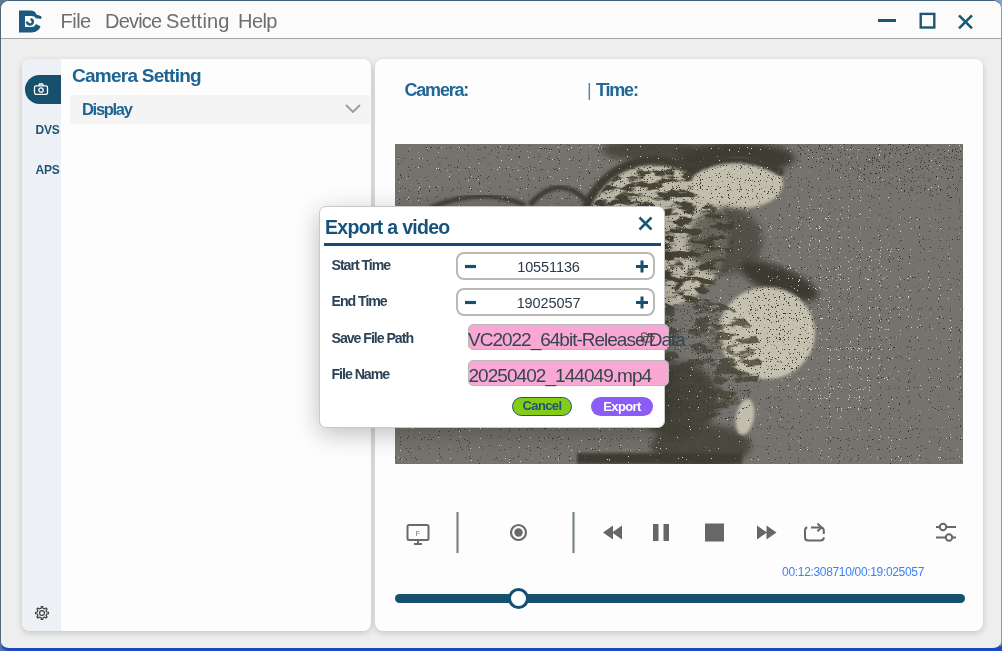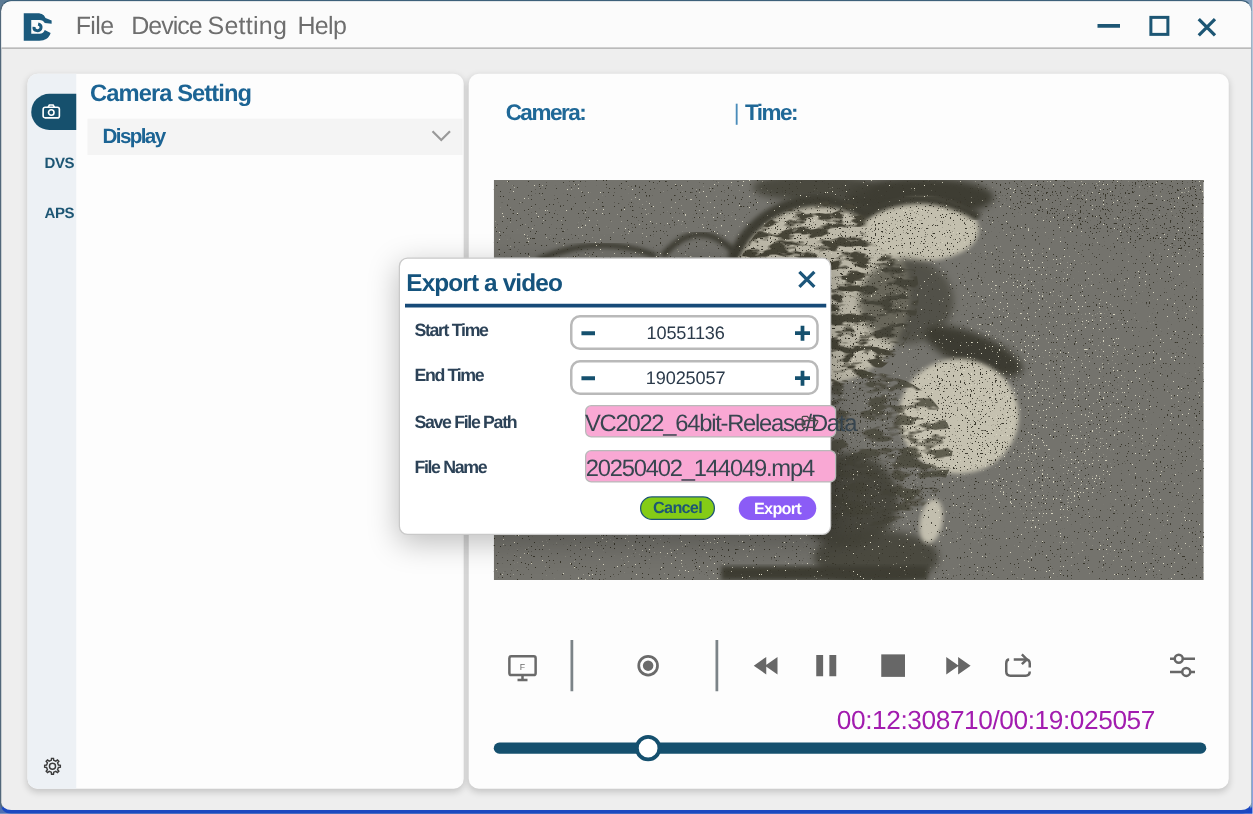--- a/index.html
+++ b/index.html
@@ -47,21 +47,21 @@
   #displayrow span { position:absolute; left:12px; top:4.5px; font-size:16.5px; font-weight:bold; color:#1c6494; letter-spacing:-1.3px; }
   
   #rightcard {
     position:absolute; left:374px; top:58px; width:608px; height:572px;
     background:#fdfdfd; border-radius:8px; box-shadow:0 2px 6px rgba(0,0,0,0.18);
   }
   .caplabel { position:absolute; top:20.5px; font-size:18px; font-weight:bold; color:#1f6897; letter-spacing:-1.2px; }
   #video { position:absolute; left:20px; top:85px; width:568px; height:320px; }
   #controls { position:absolute; left:0; top:445px; width:608px; height:60px; }
   #timetxt {
-    position:absolute; right:59px; top:505.5px; font-size:21px; color:#a21caf; letter-spacing:-0.33px;
+    position:absolute; right:59px; top:505.5px; font-size:12px; color:#3b82f6; letter-spacing:-0.33px;
   }
   #slidertrack {
     position:absolute; left:20px; top:535px; width:570px; height:9px;
     background:#15506e; border-radius:4.5px;
   }
   #sliderknob {
     position:absolute; left:113px; top:-6px; width:21px; height:21px;
     background:#fff; border:3.5px solid #15506e; border-radius:50%;
   }
   

